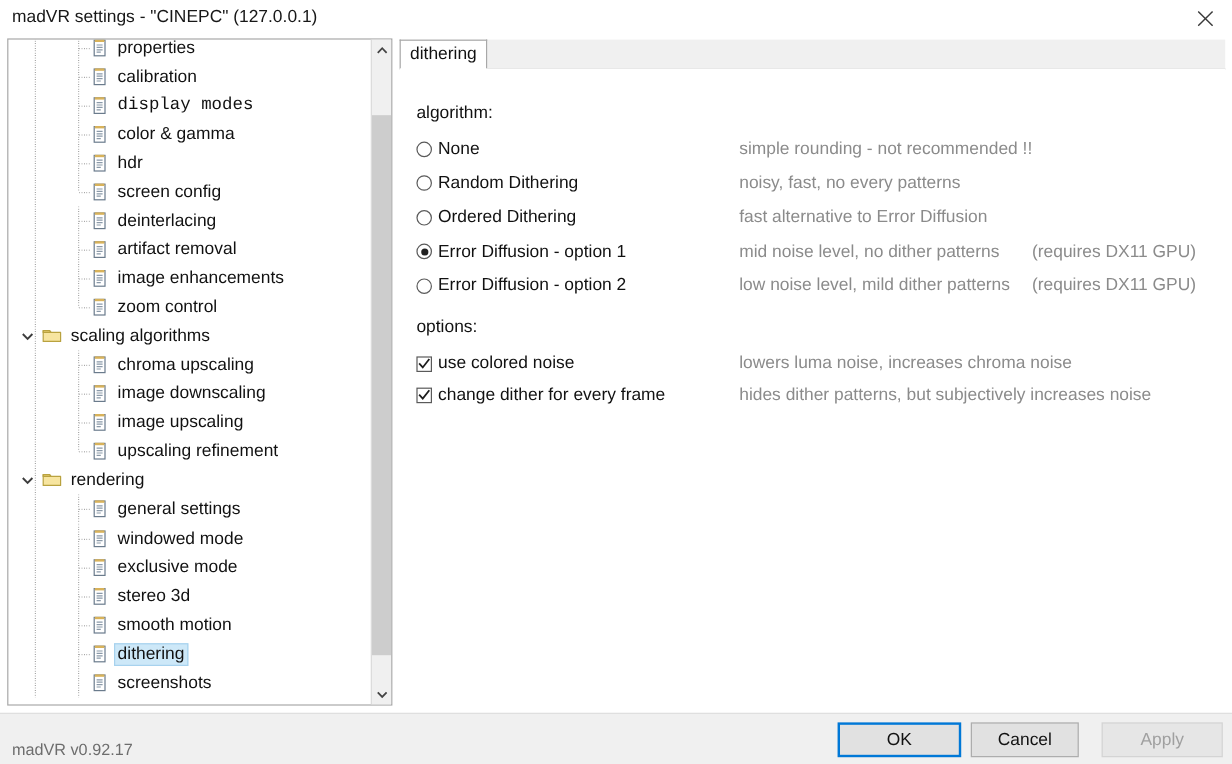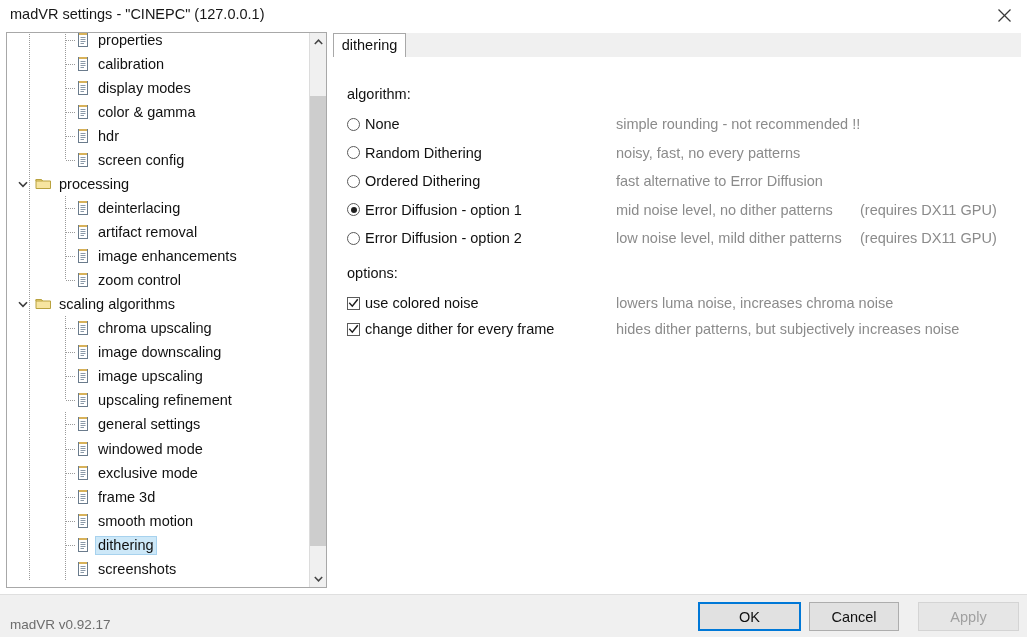--- a/index.html
+++ b/index.html
@@ -305,21 +305,21 @@
         <span class="ico" style="margin-left: 68px;"><svg width="16" height="16" viewBox="0 0 16 16">
             <rect x="3.5" y="1.5" width="9" height="13" fill="#ffffff" stroke="#6a7b8c" stroke-width="1"></rect>
             <rect x="4" y="1" width="8" height="2" fill="#d8b25a"></rect>
             <line x1="5.5" y1="5.5" x2="10.5" y2="5.5" stroke="#8a99a8" stroke-width="1"></line>
             <line x1="5.5" y1="7.5" x2="10.5" y2="7.5" stroke="#8a99a8" stroke-width="1"></line>
             <line x1="5.5" y1="9.5" x2="10.5" y2="9.5" stroke="#8a99a8" stroke-width="1"></line>
             <line x1="5.5" y1="11.5" x2="9" y2="11.5" stroke="#8a99a8" stroke-width="1"></line>
           </svg></span>
         <span class="tree-label" style="margin-left: 4px;">calibration</span>
       </div>
-      <div class="tree-row" style="margin-top: 0px;">
+      <div class="tree-row" style="margin-top: 0px; font-family: Liberation Mono, monospace;">
         <div class="vline" style="left: 22px;"></div>
         <div class="vline" style="left: 58px;"></div>
         <div class="hline" style="left: 59px; top: 12px; width: 9px;"></div>
         <span class="ico" style="margin-left: 68px;"><svg width="16" height="16" viewBox="0 0 16 16">
             <rect x="3.5" y="1.5" width="9" height="13" fill="#ffffff" stroke="#6a7b8c" stroke-width="1"></rect>
             <rect x="4" y="1" width="8" height="2" fill="#d8b25a"></rect>
             <line x1="5.5" y1="5.5" x2="10.5" y2="5.5" stroke="#8a99a8" stroke-width="1"></line>
             <line x1="5.5" y1="7.5" x2="10.5" y2="7.5" stroke="#8a99a8" stroke-width="1"></line>
             <line x1="5.5" y1="9.5" x2="10.5" y2="9.5" stroke="#8a99a8" stroke-width="1"></line>
             <line x1="5.5" y1="11.5" x2="9" y2="11.5" stroke="#8a99a8" stroke-width="1"></line>
@@ -360,160 +360,160 @@
         <div class="hline" style="left: 59px; top: 12px; width: 9px;"></div>
         <span class="ico" style="margin-left: 68px;"><svg width="16" height="16" viewBox="0 0 16 16">
             <rect x="3.5" y="1.5" width="9" height="13" fill="#ffffff" stroke="#6a7b8c" stroke-width="1"></rect>
             <rect x="4" y="1" width="8" height="2" fill="#d8b25a"></rect>
             <line x1="5.5" y1="5.5" x2="10.5" y2="5.5" stroke="#8a99a8" stroke-width="1"></line>
             <line x1="5.5" y1="7.5" x2="10.5" y2="7.5" stroke="#8a99a8" stroke-width="1"></line>
             <line x1="5.5" y1="9.5" x2="10.5" y2="9.5" stroke="#8a99a8" stroke-width="1"></line>
             <line x1="5.5" y1="11.5" x2="9" y2="11.5" stroke="#8a99a8" stroke-width="1"></line>
           </svg></span>
         <span class="tree-label" style="margin-left: 4px;">screen config</span>
+      </div>
+      <div class="tree-row" style="margin-top: 0px;">
+        <div class="vline" style="left: 22px;"></div>
+        <div class="vline" style="left: 58px;"></div>
+        <div class="hline" style="left: 59px; top: 12px; width: 9px;"></div>
+        <span class="ico" style="margin-left: 68px;"><svg width="16" height="16" viewBox="0 0 16 16">
+            <rect x="3.5" y="1.5" width="9" height="13" fill="#ffffff" stroke="#6a7b8c" stroke-width="1"></rect>
+            <rect x="4" y="1" width="8" height="2" fill="#d8b25a"></rect>
+            <line x1="5.5" y1="5.5" x2="10.5" y2="5.5" stroke="#8a99a8" stroke-width="1"></line>
+            <line x1="5.5" y1="7.5" x2="10.5" y2="7.5" stroke="#8a99a8" stroke-width="1"></line>
+            <line x1="5.5" y1="9.5" x2="10.5" y2="9.5" stroke="#8a99a8" stroke-width="1"></line>
+            <line x1="5.5" y1="11.5" x2="9" y2="11.5" stroke="#8a99a8" stroke-width="1"></line>
+          </svg></span>
+        <span class="tree-label" style="margin-left: 4px;">deinterlacing</span>
+      </div>
+      <div class="tree-row" style="margin-top: 0px;">
+        <div class="vline" style="left: 22px;"></div>
+        <div class="vline" style="left: 58px;"></div>
+        <div class="hline" style="left: 59px; top: 12px; width: 9px;"></div>
+        <span class="ico" style="margin-left: 68px;"><svg width="16" height="16" viewBox="0 0 16 16">
+            <rect x="3.5" y="1.5" width="9" height="13" fill="#ffffff" stroke="#6a7b8c" stroke-width="1"></rect>
+            <rect x="4" y="1" width="8" height="2" fill="#d8b25a"></rect>
+            <line x1="5.5" y1="5.5" x2="10.5" y2="5.5" stroke="#8a99a8" stroke-width="1"></line>
+            <line x1="5.5" y1="7.5" x2="10.5" y2="7.5" stroke="#8a99a8" stroke-width="1"></line>
+            <line x1="5.5" y1="9.5" x2="10.5" y2="9.5" stroke="#8a99a8" stroke-width="1"></line>
+            <line x1="5.5" y1="11.5" x2="9" y2="11.5" stroke="#8a99a8" stroke-width="1"></line>
+          </svg></span>
+        <span class="tree-label" style="margin-left: 4px;">artifact removal</span>
+      </div>
+      <div class="tree-row" style="margin-top: 0px;">
+        <div class="vline" style="left: 22px;"></div>
+        <div class="vline" style="left: 58px;"></div>
+        <div class="hline" style="left: 59px; top: 12px; width: 9px;"></div>
+        <span class="ico" style="margin-left: 68px;"><svg width="16" height="16" viewBox="0 0 16 16">
+            <rect x="3.5" y="1.5" width="9" height="13" fill="#ffffff" stroke="#6a7b8c" stroke-width="1"></rect>
+            <rect x="4" y="1" width="8" height="2" fill="#d8b25a"></rect>
+            <line x1="5.5" y1="5.5" x2="10.5" y2="5.5" stroke="#8a99a8" stroke-width="1"></line>
+            <line x1="5.5" y1="7.5" x2="10.5" y2="7.5" stroke="#8a99a8" stroke-width="1"></line>
+            <line x1="5.5" y1="9.5" x2="10.5" y2="9.5" stroke="#8a99a8" stroke-width="1"></line>
+            <line x1="5.5" y1="11.5" x2="9" y2="11.5" stroke="#8a99a8" stroke-width="1"></line>
+          </svg></span>
+        <span class="tree-label" style="margin-left: 4px;">image enhancements</span>
+      </div>
+      <div class="tree-row" style="margin-top: 0px;">
+        <div class="vline" style="left: 22px;"></div>
+        <div class="vline" style="left: 58px; height: 12px;"></div>
+        <div class="hline" style="left: 59px; top: 12px; width: 9px;"></div>
+        <span class="ico" style="margin-left: 68px;"><svg width="16" height="16" viewBox="0 0 16 16">
+            <rect x="3.5" y="1.5" width="9" height="13" fill="#ffffff" stroke="#6a7b8c" stroke-width="1"></rect>
+            <rect x="4" y="1" width="8" height="2" fill="#d8b25a"></rect>
+            <line x1="5.5" y1="5.5" x2="10.5" y2="5.5" stroke="#8a99a8" stroke-width="1"></line>
+            <line x1="5.5" y1="7.5" x2="10.5" y2="7.5" stroke="#8a99a8" stroke-width="1"></line>
+            <line x1="5.5" y1="9.5" x2="10.5" y2="9.5" stroke="#8a99a8" stroke-width="1"></line>
+            <line x1="5.5" y1="11.5" x2="9" y2="11.5" stroke="#8a99a8" stroke-width="1"></line>
+          </svg></span>
+        <span class="tree-label" style="margin-left: 4px;">zoom control</span>
       </div>
       <div class="tree-row" style="margin-top: 0px;">
         <div class="vline" style="left: 22px;"></div>
         <span class="chev" style="margin-left: 8px;">
           <svg width="10" height="7" viewBox="0 0 10 7">
             <polyline points="1,1.3 5,5.4 9,1.3" fill="none" stroke="#3d3d3d" stroke-width="1.6"></polyline>
           </svg>
         </span>
         <div class="hline" style="left: 30px; top: 12px; width: 8px;"></div>
         <span class="ico" style="margin-left: 4px; width: 17px; flex-basis: 17px;"><svg width="17" height="15" viewBox="0 0 17 15">
             <path d="M1 3.5 L1 12.5 L15.5 12.5 L15.5 5 L7.5 5 L6.3 3.5 Z" fill="#f7e5a0" stroke="#b9a23f" stroke-width="1" stroke-linejoin="round"></path>
             <path d="M1 3.5 L6.3 3.5 L7.5 5 L1 5 Z" fill="#f2d97f" stroke="#b9a23f" stroke-width="1" stroke-linejoin="round"></path>
           </svg></span>
-        <span class="tree-label" style="margin-left: 4px;">processing</span>
-      </div>
-      <div class="tree-row" style="margin-top: 0px;">
-        <div class="vline" style="left: 22px;"></div>
-        <div class="vline" style="left: 58px;"></div>
-        <div class="hline" style="left: 59px; top: 12px; width: 9px;"></div>
-        <span class="ico" style="margin-left: 68px;"><svg width="16" height="16" viewBox="0 0 16 16">
-            <rect x="3.5" y="1.5" width="9" height="13" fill="#ffffff" stroke="#6a7b8c" stroke-width="1"></rect>
-            <rect x="4" y="1" width="8" height="2" fill="#d8b25a"></rect>
-            <line x1="5.5" y1="5.5" x2="10.5" y2="5.5" stroke="#8a99a8" stroke-width="1"></line>
-            <line x1="5.5" y1="7.5" x2="10.5" y2="7.5" stroke="#8a99a8" stroke-width="1"></line>
-            <line x1="5.5" y1="9.5" x2="10.5" y2="9.5" stroke="#8a99a8" stroke-width="1"></line>
-            <line x1="5.5" y1="11.5" x2="9" y2="11.5" stroke="#8a99a8" stroke-width="1"></line>
-          </svg></span>
-        <span class="tree-label" style="margin-left: 4px;">deinterlacing</span>
-      </div>
-      <div class="tree-row" style="margin-top: 0px;">
-        <div class="vline" style="left: 22px;"></div>
-        <div class="vline" style="left: 58px;"></div>
-        <div class="hline" style="left: 59px; top: 12px; width: 9px;"></div>
-        <span class="ico" style="margin-left: 68px;"><svg width="16" height="16" viewBox="0 0 16 16">
-            <rect x="3.5" y="1.5" width="9" height="13" fill="#ffffff" stroke="#6a7b8c" stroke-width="1"></rect>
-            <rect x="4" y="1" width="8" height="2" fill="#d8b25a"></rect>
-            <line x1="5.5" y1="5.5" x2="10.5" y2="5.5" stroke="#8a99a8" stroke-width="1"></line>
-            <line x1="5.5" y1="7.5" x2="10.5" y2="7.5" stroke="#8a99a8" stroke-width="1"></line>
-            <line x1="5.5" y1="9.5" x2="10.5" y2="9.5" stroke="#8a99a8" stroke-width="1"></line>
-            <line x1="5.5" y1="11.5" x2="9" y2="11.5" stroke="#8a99a8" stroke-width="1"></line>
-          </svg></span>
-        <span class="tree-label" style="margin-left: 4px;">artifact removal</span>
-      </div>
-      <div class="tree-row" style="margin-top: 0px;">
-        <div class="vline" style="left: 22px;"></div>
-        <div class="vline" style="left: 58px;"></div>
-        <div class="hline" style="left: 59px; top: 12px; width: 9px;"></div>
-        <span class="ico" style="margin-left: 68px;"><svg width="16" height="16" viewBox="0 0 16 16">
-            <rect x="3.5" y="1.5" width="9" height="13" fill="#ffffff" stroke="#6a7b8c" stroke-width="1"></rect>
-            <rect x="4" y="1" width="8" height="2" fill="#d8b25a"></rect>
-            <line x1="5.5" y1="5.5" x2="10.5" y2="5.5" stroke="#8a99a8" stroke-width="1"></line>
-            <line x1="5.5" y1="7.5" x2="10.5" y2="7.5" stroke="#8a99a8" stroke-width="1"></line>
-            <line x1="5.5" y1="9.5" x2="10.5" y2="9.5" stroke="#8a99a8" stroke-width="1"></line>
-            <line x1="5.5" y1="11.5" x2="9" y2="11.5" stroke="#8a99a8" stroke-width="1"></line>
-          </svg></span>
-        <span class="tree-label" style="margin-left: 4px;">image enhancements</span>
+        <span class="tree-label" style="margin-left: 4px;">scaling algorithms</span>
+      </div>
+      <div class="tree-row" style="margin-top: 0px;">
+        <div class="vline" style="left: 22px;"></div>
+        <div class="vline" style="left: 58px;"></div>
+        <div class="hline" style="left: 59px; top: 12px; width: 9px;"></div>
+        <span class="ico" style="margin-left: 68px;"><svg width="16" height="16" viewBox="0 0 16 16">
+            <rect x="3.5" y="1.5" width="9" height="13" fill="#ffffff" stroke="#6a7b8c" stroke-width="1"></rect>
+            <rect x="4" y="1" width="8" height="2" fill="#d8b25a"></rect>
+            <line x1="5.5" y1="5.5" x2="10.5" y2="5.5" stroke="#8a99a8" stroke-width="1"></line>
+            <line x1="5.5" y1="7.5" x2="10.5" y2="7.5" stroke="#8a99a8" stroke-width="1"></line>
+            <line x1="5.5" y1="9.5" x2="10.5" y2="9.5" stroke="#8a99a8" stroke-width="1"></line>
+            <line x1="5.5" y1="11.5" x2="9" y2="11.5" stroke="#8a99a8" stroke-width="1"></line>
+          </svg></span>
+        <span class="tree-label" style="margin-left: 4px; text-align: center;">chroma upscaling</span>
+      </div>
+      <div class="tree-row" style="margin-top: 0px;">
+        <div class="vline" style="left: 22px;"></div>
+        <div class="vline" style="left: 58px;"></div>
+        <div class="hline" style="left: 59px; top: 12px; width: 9px;"></div>
+        <span class="ico" style="margin-left: 68px;"><svg width="16" height="16" viewBox="0 0 16 16">
+            <rect x="3.5" y="1.5" width="9" height="13" fill="#ffffff" stroke="#6a7b8c" stroke-width="1"></rect>
+            <rect x="4" y="1" width="8" height="2" fill="#d8b25a"></rect>
+            <line x1="5.5" y1="5.5" x2="10.5" y2="5.5" stroke="#8a99a8" stroke-width="1"></line>
+            <line x1="5.5" y1="7.5" x2="10.5" y2="7.5" stroke="#8a99a8" stroke-width="1"></line>
+            <line x1="5.5" y1="9.5" x2="10.5" y2="9.5" stroke="#8a99a8" stroke-width="1"></line>
+            <line x1="5.5" y1="11.5" x2="9" y2="11.5" stroke="#8a99a8" stroke-width="1"></line>
+          </svg></span>
+        <span class="tree-label" style="margin-left: 4px;">image downscaling</span>
+      </div>
+      <div class="tree-row" style="margin-top: 0px;">
+        <div class="vline" style="left: 22px;"></div>
+        <div class="vline" style="left: 58px;"></div>
+        <div class="hline" style="left: 59px; top: 12px; width: 9px;"></div>
+        <span class="ico" style="margin-left: 68px;"><svg width="16" height="16" viewBox="0 0 16 16">
+            <rect x="3.5" y="1.5" width="9" height="13" fill="#ffffff" stroke="#6a7b8c" stroke-width="1"></rect>
+            <rect x="4" y="1" width="8" height="2" fill="#d8b25a"></rect>
+            <line x1="5.5" y1="5.5" x2="10.5" y2="5.5" stroke="#8a99a8" stroke-width="1"></line>
+            <line x1="5.5" y1="7.5" x2="10.5" y2="7.5" stroke="#8a99a8" stroke-width="1"></line>
+            <line x1="5.5" y1="9.5" x2="10.5" y2="9.5" stroke="#8a99a8" stroke-width="1"></line>
+            <line x1="5.5" y1="11.5" x2="9" y2="11.5" stroke="#8a99a8" stroke-width="1"></line>
+          </svg></span>
+        <span class="tree-label" style="margin-left: 4px;">image upscaling</span>
       </div>
       <div class="tree-row" style="margin-top: 0px;">
         <div class="vline" style="left: 22px;"></div>
         <div class="vline" style="left: 58px; height: 12px;"></div>
         <div class="hline" style="left: 59px; top: 12px; width: 9px;"></div>
         <span class="ico" style="margin-left: 68px;"><svg width="16" height="16" viewBox="0 0 16 16">
             <rect x="3.5" y="1.5" width="9" height="13" fill="#ffffff" stroke="#6a7b8c" stroke-width="1"></rect>
             <rect x="4" y="1" width="8" height="2" fill="#d8b25a"></rect>
             <line x1="5.5" y1="5.5" x2="10.5" y2="5.5" stroke="#8a99a8" stroke-width="1"></line>
             <line x1="5.5" y1="7.5" x2="10.5" y2="7.5" stroke="#8a99a8" stroke-width="1"></line>
             <line x1="5.5" y1="9.5" x2="10.5" y2="9.5" stroke="#8a99a8" stroke-width="1"></line>
             <line x1="5.5" y1="11.5" x2="9" y2="11.5" stroke="#8a99a8" stroke-width="1"></line>
           </svg></span>
-        <span class="tree-label" style="margin-left: 4px;">zoom control</span>
+        <span class="tree-label" style="margin-left: 4px;">upscaling refinement</span>
       </div>
       <div class="tree-row" style="margin-top: 0px;">
         <div class="vline" style="left: 22px;"></div>
         <span class="chev" style="margin-left: 8px;">
           <svg width="10" height="7" viewBox="0 0 10 7">
             <polyline points="1,1.3 5,5.4 9,1.3" fill="none" stroke="#3d3d3d" stroke-width="1.6"></polyline>
           </svg>
         </span>
         <div class="hline" style="left: 30px; top: 12px; width: 8px;"></div>
         <span class="ico" style="margin-left: 4px; width: 17px; flex-basis: 17px;"><svg width="17" height="15" viewBox="0 0 17 15">
             <path d="M1 3.5 L1 12.5 L15.5 12.5 L15.5 5 L7.5 5 L6.3 3.5 Z" fill="#f7e5a0" stroke="#b9a23f" stroke-width="1" stroke-linejoin="round"></path>
             <path d="M1 3.5 L6.3 3.5 L7.5 5 L1 5 Z" fill="#f2d97f" stroke="#b9a23f" stroke-width="1" stroke-linejoin="round"></path>
           </svg></span>
-        <span class="tree-label" style="margin-left: 4px;">scaling algorithms</span>
-      </div>
-      <div class="tree-row" style="margin-top: 0px;">
-        <div class="vline" style="left: 22px;"></div>
-        <div class="vline" style="left: 58px;"></div>
-        <div class="hline" style="left: 59px; top: 12px; width: 9px;"></div>
-        <span class="ico" style="margin-left: 68px;"><svg width="16" height="16" viewBox="0 0 16 16">
-            <rect x="3.5" y="1.5" width="9" height="13" fill="#ffffff" stroke="#6a7b8c" stroke-width="1"></rect>
-            <rect x="4" y="1" width="8" height="2" fill="#d8b25a"></rect>
-            <line x1="5.5" y1="5.5" x2="10.5" y2="5.5" stroke="#8a99a8" stroke-width="1"></line>
-            <line x1="5.5" y1="7.5" x2="10.5" y2="7.5" stroke="#8a99a8" stroke-width="1"></line>
-            <line x1="5.5" y1="9.5" x2="10.5" y2="9.5" stroke="#8a99a8" stroke-width="1"></line>
-            <line x1="5.5" y1="11.5" x2="9" y2="11.5" stroke="#8a99a8" stroke-width="1"></line>
-          </svg></span>
-        <span class="tree-label" style="margin-left: 4px; text-align: center;">chroma upscaling</span>
-      </div>
-      <div class="tree-row" style="margin-top: 0px;">
-        <div class="vline" style="left: 22px;"></div>
-        <div class="vline" style="left: 58px;"></div>
-        <div class="hline" style="left: 59px; top: 12px; width: 9px;"></div>
-        <span class="ico" style="margin-left: 68px;"><svg width="16" height="16" viewBox="0 0 16 16">
-            <rect x="3.5" y="1.5" width="9" height="13" fill="#ffffff" stroke="#6a7b8c" stroke-width="1"></rect>
-            <rect x="4" y="1" width="8" height="2" fill="#d8b25a"></rect>
-            <line x1="5.5" y1="5.5" x2="10.5" y2="5.5" stroke="#8a99a8" stroke-width="1"></line>
-            <line x1="5.5" y1="7.5" x2="10.5" y2="7.5" stroke="#8a99a8" stroke-width="1"></line>
-            <line x1="5.5" y1="9.5" x2="10.5" y2="9.5" stroke="#8a99a8" stroke-width="1"></line>
-            <line x1="5.5" y1="11.5" x2="9" y2="11.5" stroke="#8a99a8" stroke-width="1"></line>
-          </svg></span>
-        <span class="tree-label" style="margin-left: 4px;">image downscaling</span>
-      </div>
-      <div class="tree-row" style="margin-top: 0px;">
-        <div class="vline" style="left: 22px;"></div>
-        <div class="vline" style="left: 58px;"></div>
-        <div class="hline" style="left: 59px; top: 12px; width: 9px;"></div>
-        <span class="ico" style="margin-left: 68px;"><svg width="16" height="16" viewBox="0 0 16 16">
-            <rect x="3.5" y="1.5" width="9" height="13" fill="#ffffff" stroke="#6a7b8c" stroke-width="1"></rect>
-            <rect x="4" y="1" width="8" height="2" fill="#d8b25a"></rect>
-            <line x1="5.5" y1="5.5" x2="10.5" y2="5.5" stroke="#8a99a8" stroke-width="1"></line>
-            <line x1="5.5" y1="7.5" x2="10.5" y2="7.5" stroke="#8a99a8" stroke-width="1"></line>
-            <line x1="5.5" y1="9.5" x2="10.5" y2="9.5" stroke="#8a99a8" stroke-width="1"></line>
-            <line x1="5.5" y1="11.5" x2="9" y2="11.5" stroke="#8a99a8" stroke-width="1"></line>
-          </svg></span>
-        <span class="tree-label" style="margin-left: 4px;">image upscaling</span>
-      </div>
-      <div class="tree-row" style="margin-top: 0px;">
-        <div class="vline" style="left: 22px;"></div>
-        <div class="vline" style="left: 58px; height: 12px;"></div>
-        <div class="hline" style="left: 59px; top: 12px; width: 9px;"></div>
-        <span class="ico" style="margin-left: 68px;"><svg width="16" height="16" viewBox="0 0 16 16">
-            <rect x="3.5" y="1.5" width="9" height="13" fill="#ffffff" stroke="#6a7b8c" stroke-width="1"></rect>
-            <rect x="4" y="1" width="8" height="2" fill="#d8b25a"></rect>
-            <line x1="5.5" y1="5.5" x2="10.5" y2="5.5" stroke="#8a99a8" stroke-width="1"></line>
-            <line x1="5.5" y1="7.5" x2="10.5" y2="7.5" stroke="#8a99a8" stroke-width="1"></line>
-            <line x1="5.5" y1="9.5" x2="10.5" y2="9.5" stroke="#8a99a8" stroke-width="1"></line>
-            <line x1="5.5" y1="11.5" x2="9" y2="11.5" stroke="#8a99a8" stroke-width="1"></line>
-          </svg></span>
-        <span class="tree-label" style="margin-left: 4px;">upscaling refinement</span>
+        <span class="tree-label" style="margin-left: 4px;">rendering</span>
       </div>
       <div class="tree-row" style="margin-top: 0px;">
         <div class="vline" style="left: 22px;"></div>
         <div class="vline" style="left: 58px;"></div>
         <div class="hline" style="left: 59px; top: 12px; width: 9px;"></div>
         <span class="ico" style="margin-left: 68px;"><svg width="16" height="16" viewBox="0 0 16 16">
             <rect x="3.5" y="1.5" width="9" height="13" fill="#ffffff" stroke="#6a7b8c" stroke-width="1"></rect>
             <rect x="4" y="1" width="8" height="2" fill="#d8b25a"></rect>
             <line x1="5.5" y1="5.5" x2="10.5" y2="5.5" stroke="#8a99a8" stroke-width="1"></line>
             <line x1="5.5" y1="7.5" x2="10.5" y2="7.5" stroke="#8a99a8" stroke-width="1"></line>
@@ -555,21 +555,21 @@
         <div class="vline" style="left: 58px;"></div>
         <div class="hline" style="left: 59px; top: 12px; width: 9px;"></div>
         <span class="ico" style="margin-left: 68px;"><svg width="16" height="16" viewBox="0 0 16 16">
             <rect x="3.5" y="1.5" width="9" height="13" fill="#ffffff" stroke="#6a7b8c" stroke-width="1"></rect>
             <rect x="4" y="1" width="8" height="2" fill="#d8b25a"></rect>
             <line x1="5.5" y1="5.5" x2="10.5" y2="5.5" stroke="#8a99a8" stroke-width="1"></line>
             <line x1="5.5" y1="7.5" x2="10.5" y2="7.5" stroke="#8a99a8" stroke-width="1"></line>
             <line x1="5.5" y1="9.5" x2="10.5" y2="9.5" stroke="#8a99a8" stroke-width="1"></line>
             <line x1="5.5" y1="11.5" x2="9" y2="11.5" stroke="#8a99a8" stroke-width="1"></line>
           </svg></span>
-        <span class="tree-label" style="margin-left: 4px;">frame 3d</span>
+        <span class="tree-label" style="margin-left: 4px;">stereo 3d</span>
       </div>
       <div class="tree-row" style="margin-top: 0px;">
         <div class="vline" style="left: 22px;"></div>
         <div class="vline" style="left: 58px;"></div>
         <div class="hline" style="left: 59px; top: 12px; width: 9px;"></div>
         <span class="ico" style="margin-left: 68px;"><svg width="16" height="16" viewBox="0 0 16 16">
             <rect x="3.5" y="1.5" width="9" height="13" fill="#ffffff" stroke="#6a7b8c" stroke-width="1"></rect>
             <rect x="4" y="1" width="8" height="2" fill="#d8b25a"></rect>
             <line x1="5.5" y1="5.5" x2="10.5" y2="5.5" stroke="#8a99a8" stroke-width="1"></line>
             <line x1="5.5" y1="7.5" x2="10.5" y2="7.5" stroke="#8a99a8" stroke-width="1"></line>

